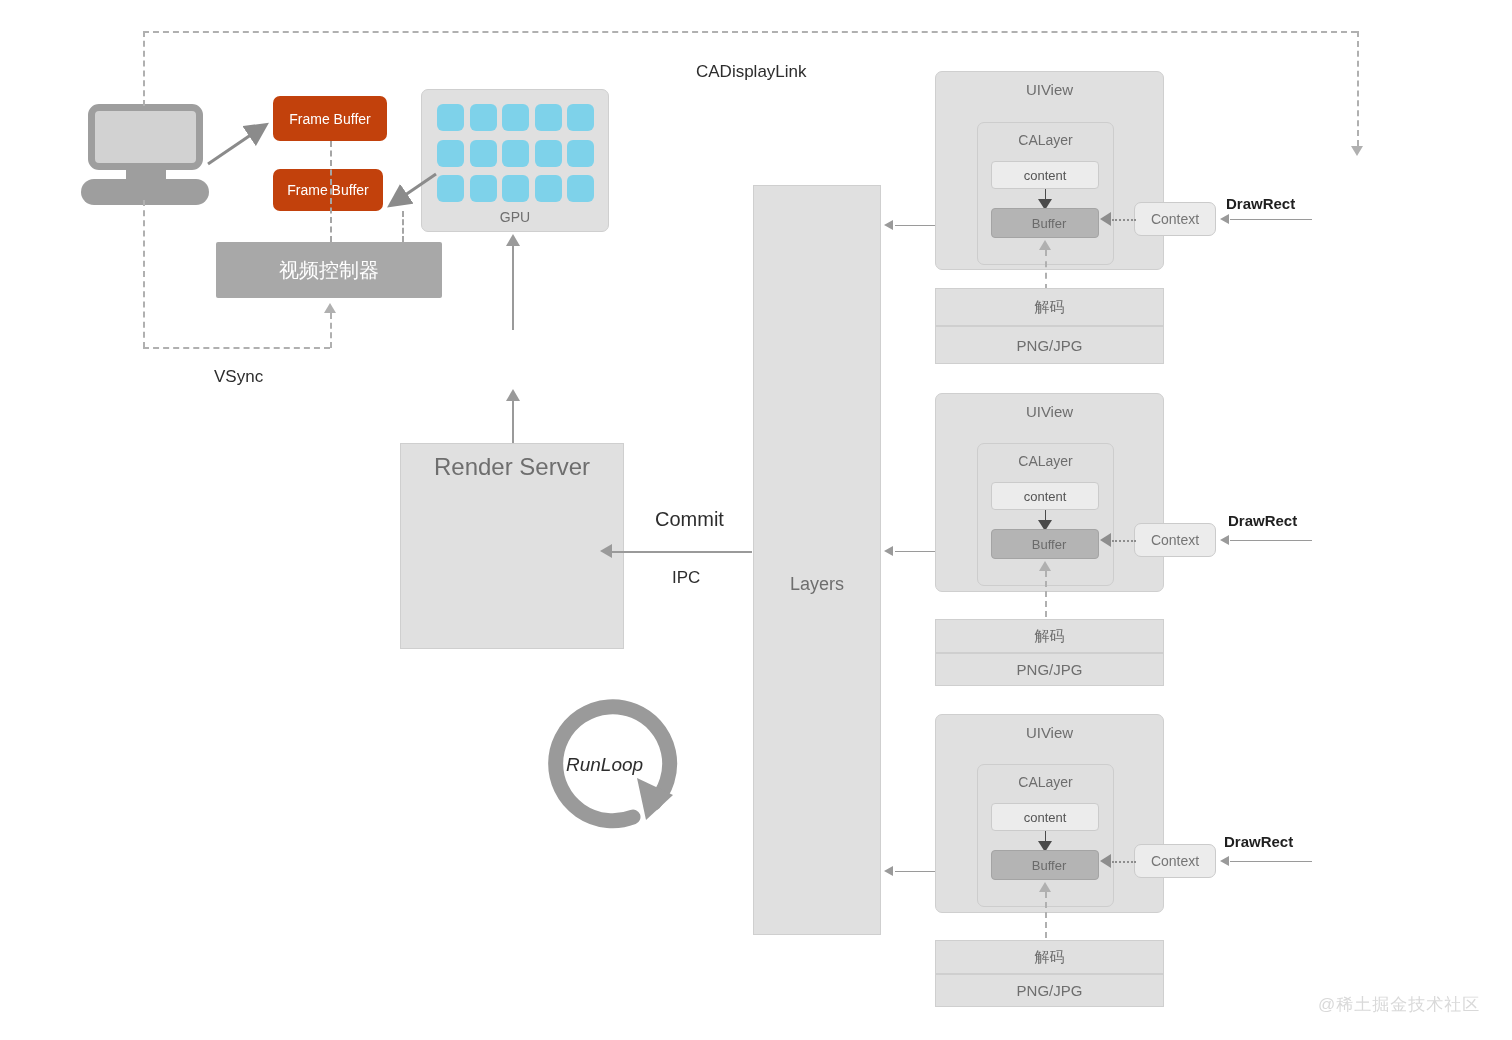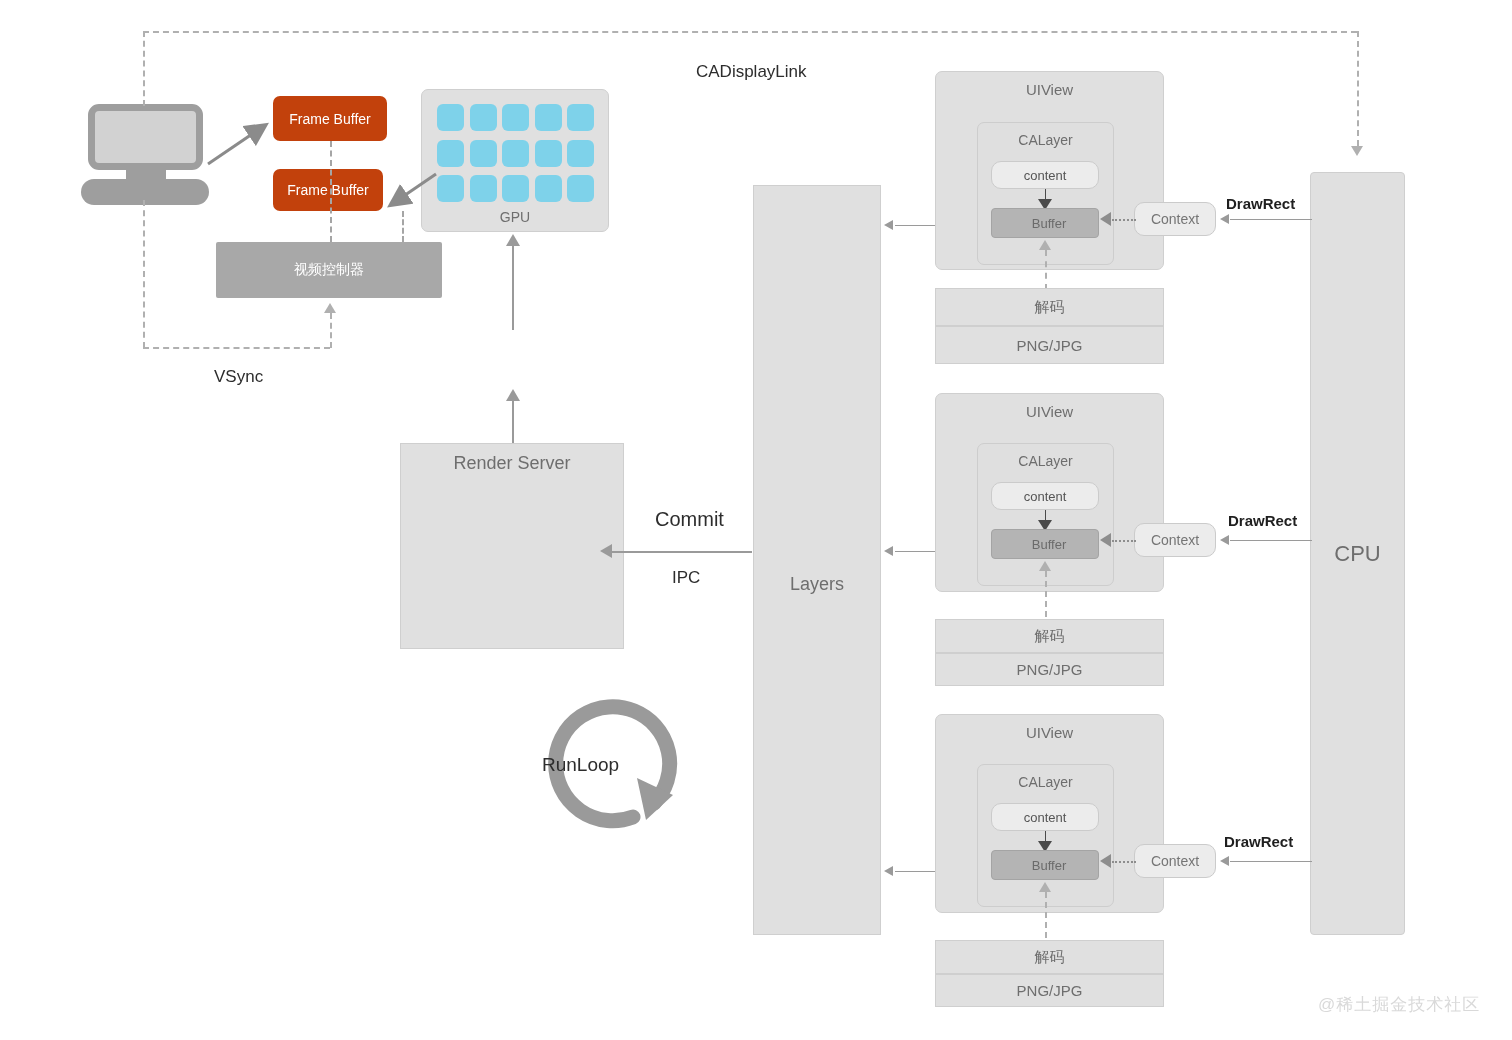--- a/index.html
+++ b/index.html
@@ -26,21 +26,21 @@
     align-items:center;
     justify-content:center;
     text-align:center;
     font-size:15px;
   }
   .box.lbl-top{align-items:flex-start;padding-top:9px;}
   .box.rounded{border-radius:7px;}
   .box.r4{border-radius:4px;}
   .box.plain{background:#e0e0e0;border-color:#cfcfcf;}
   .box.light{background:#e4e4e4;border-color:#cdcdcd;}
-  .box.white{background:#ececec;border-color:#cbcbcb;border-radius:10px;}
+  .box.white{background:#ececec;border-color:#cbcbcb;}
   .box.mid{background:#b4b4b4;border-color:#a4a4a4;color:#6b6b6b;padding-left:8px;}
   .box.dark{background:#c2410c;border:none;color:#ffffff;border-radius:7px;}
   .box.darkwide{background:#a8a8a8;border:none;color:#ffffff;}
 
   
   .txt{
     position:absolute;
     color:#3a3a3a;
     font-size:16px;
     white-space:nowrap;
@@ -131,21 +131,21 @@
       </marker>
     </defs>
     <line x1="2" y1="46" x2="58" y2="8" stroke="#8b8b8b" stroke-width="3" marker-end="url(#ahm)"></line>
   </svg>
 
   <div class="dash-v b" style="left:330px;top:141px;height:101px;"></div>
 
   <div class="dash-v b" style="left:402px;top:211px;height:31px;"></div>
 
   <div class="box darkwide" style="left:216px;top:242px;width:226px;height:56px;border-radius:2px;">
-    <span style="font-size:14px;">视频控制器</span>
+    <span style="font-size:20px;">视频控制器</span>
   </div>
 
   <div class="box plain rounded lbl-top" style="left:421px;top:89px;width:188px;height:143px;">
     <span style="position:absolute;bottom:6px;left:0;right:0;font-size:14px;">GPU</span>
   </div>
   <div>
     <div class="gpu-cell" style="left:437px;top:104px;width:27px;height:27px;"></div>
     <div class="gpu-cell" style="left:470px;top:104px;width:27px;height:27px;"></div>
     <div class="gpu-cell" style="left:502px;top:104px;width:27px;height:27px;"></div>
     <div class="gpu-cell" style="left:535px;top:104px;width:27px;height:27px;"></div>
@@ -174,41 +174,38 @@
   </svg>
 
 
   <div class="vline" style="left:512px;top:245px;height:85px;"></div>
   <div class="ah up" style="left:506px;top:234px;"></div>
 
   <div class="vline" style="left:512px;top:400px;height:45px;"></div>
   <div class="ah up" style="left:506px;top:389px;"></div>
 
   <div class="box plain lbl-top" style="left:400px;top:443px;width:224px;height:206px;">
-    <span style="font-size:18px;">Render Server</span>
+    <span style="font-size:24px;">Render Server</span>
   </div>
 
   <div class="hline" style="left:612px;top:551px;width:140px;"></div>
   <div class="ah left" style="left:600px;top:544px;"></div>
   <div class="txt" style="left:655px;top:508px;font-size:20px;color:#2d2d2d;">Commit</div>
   <div class="txt" style="left:672px;top:568px;font-size:17px;color:#2d2d2d;">IPC</div>
 
   <svg class="runloop-svg" style="left:536px;top:690px;width:175px;height:155px;" viewBox="0 0 175 155">
     <path d="M 118 113 A 57 57 0 1 0 97 127" fill="none" stroke="#9a9a9a" stroke-width="15" stroke-linecap="round"></path>
     <path d="M 101 88 L 137 105 L 110 130 Z" fill="#9a9a9a"></path>
   </svg>
-  <div class="txt" style="left:542px;top:754px;font-size:19px;color:#2d2d2d;">RunLoop</div>
+  <div class="txt" style="left:566px;top:754px;font-size:19px;color:#2d2d2d;font-style:italic;">RunLoop</div>
 
   <div class="box plain" style="left:753px;top:185px;width:128px;height:750px;">
     <span style="font-size:18px;margin-top:48px;">Layers</span>
   </div>
 
-  <div class="box plain r4" style="left:1310px;top:172px;width:95px;height:763px;">
-    <span style="font-size:22px;">CPU</span>
-  </div>
 
   <div class="box plain rounded lbl-top" style="left:935px;top:71px;width:229px;height:199px;">
     <span style="font-size:15px;">UIView</span>
   </div>
   <div class="box light rounded lbl-top" style="left:977px;top:122px;width:137px;height:143px;background:#dfdfdf;">
     <span style="font-size:14px;">CALayer</span>
   </div>
   <div class="box white r4" style="left:991px;top:161px;width:108px;height:28px;background:#ececec;">
     <span style="font-size:13px;color:#555;">content</span>
   </div>

